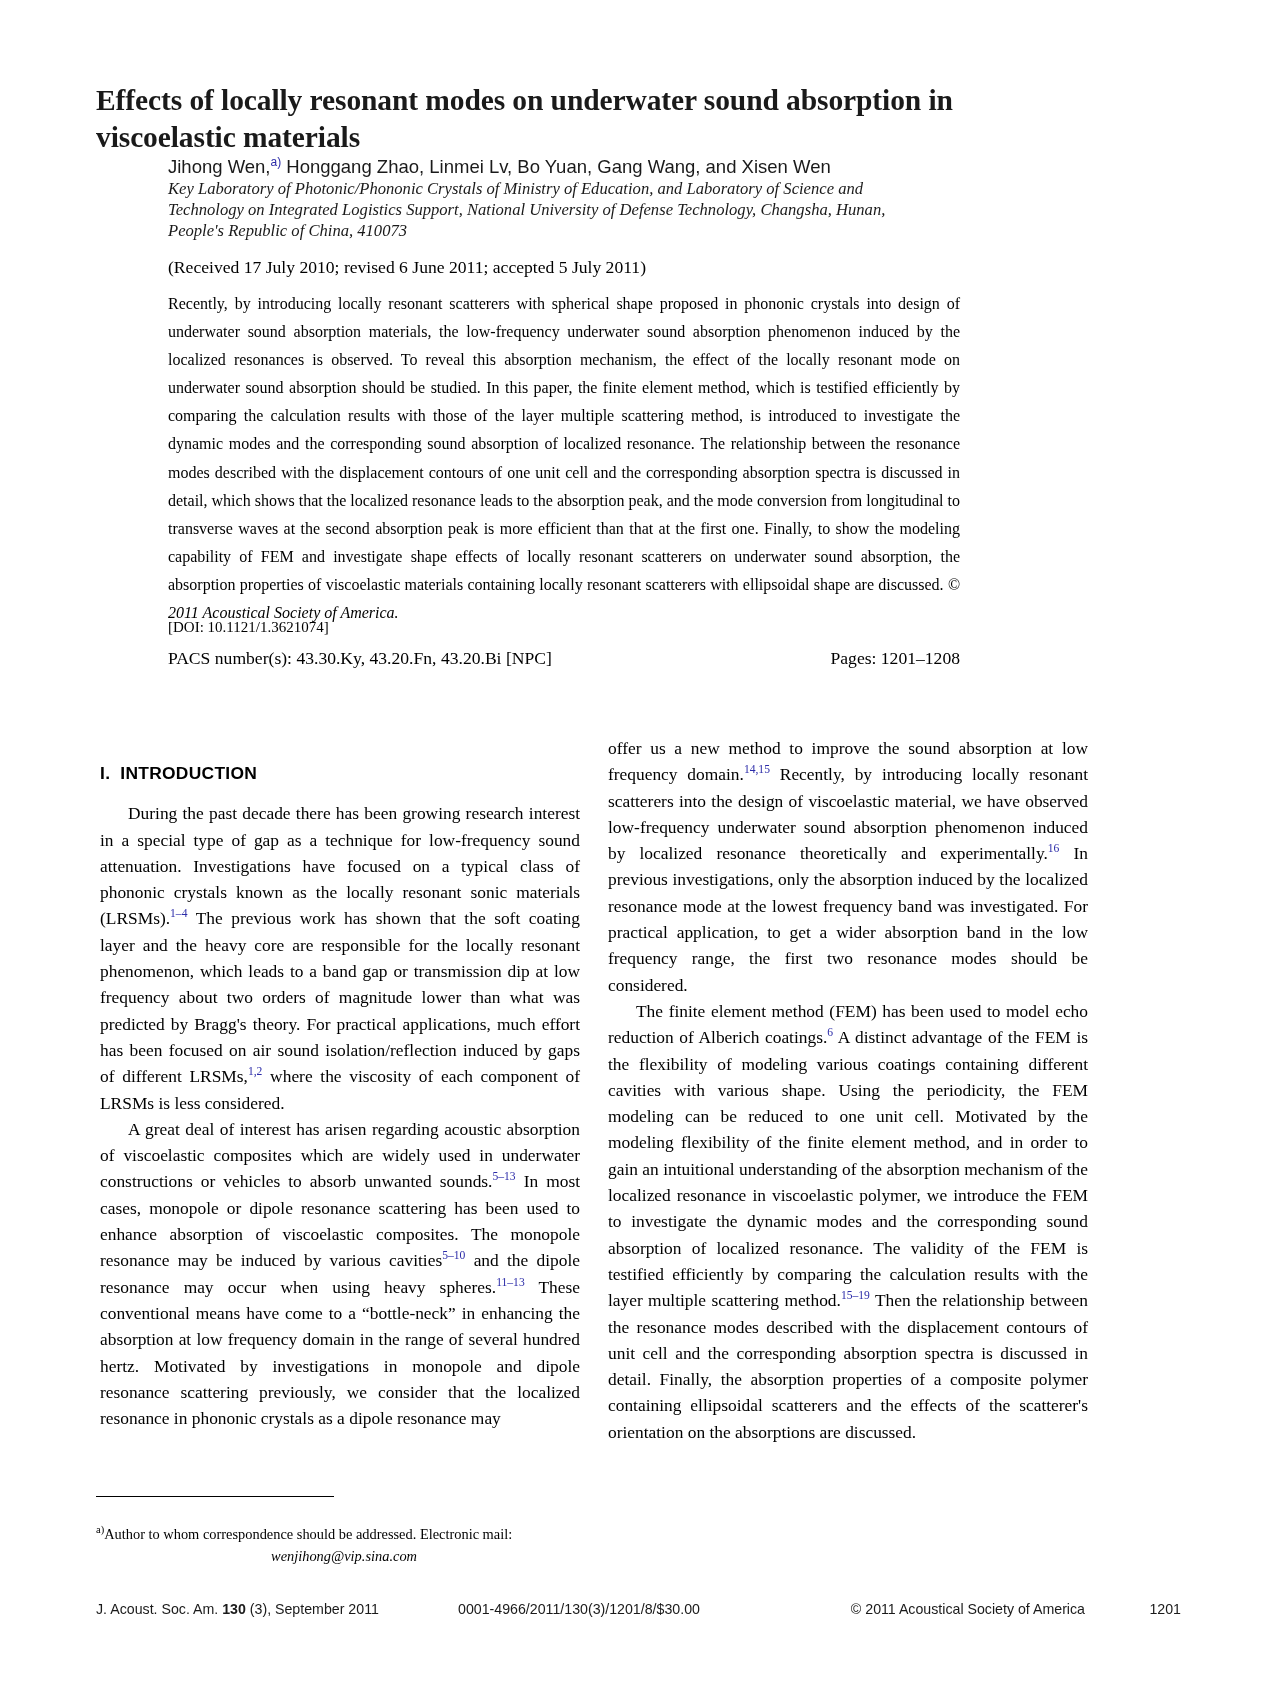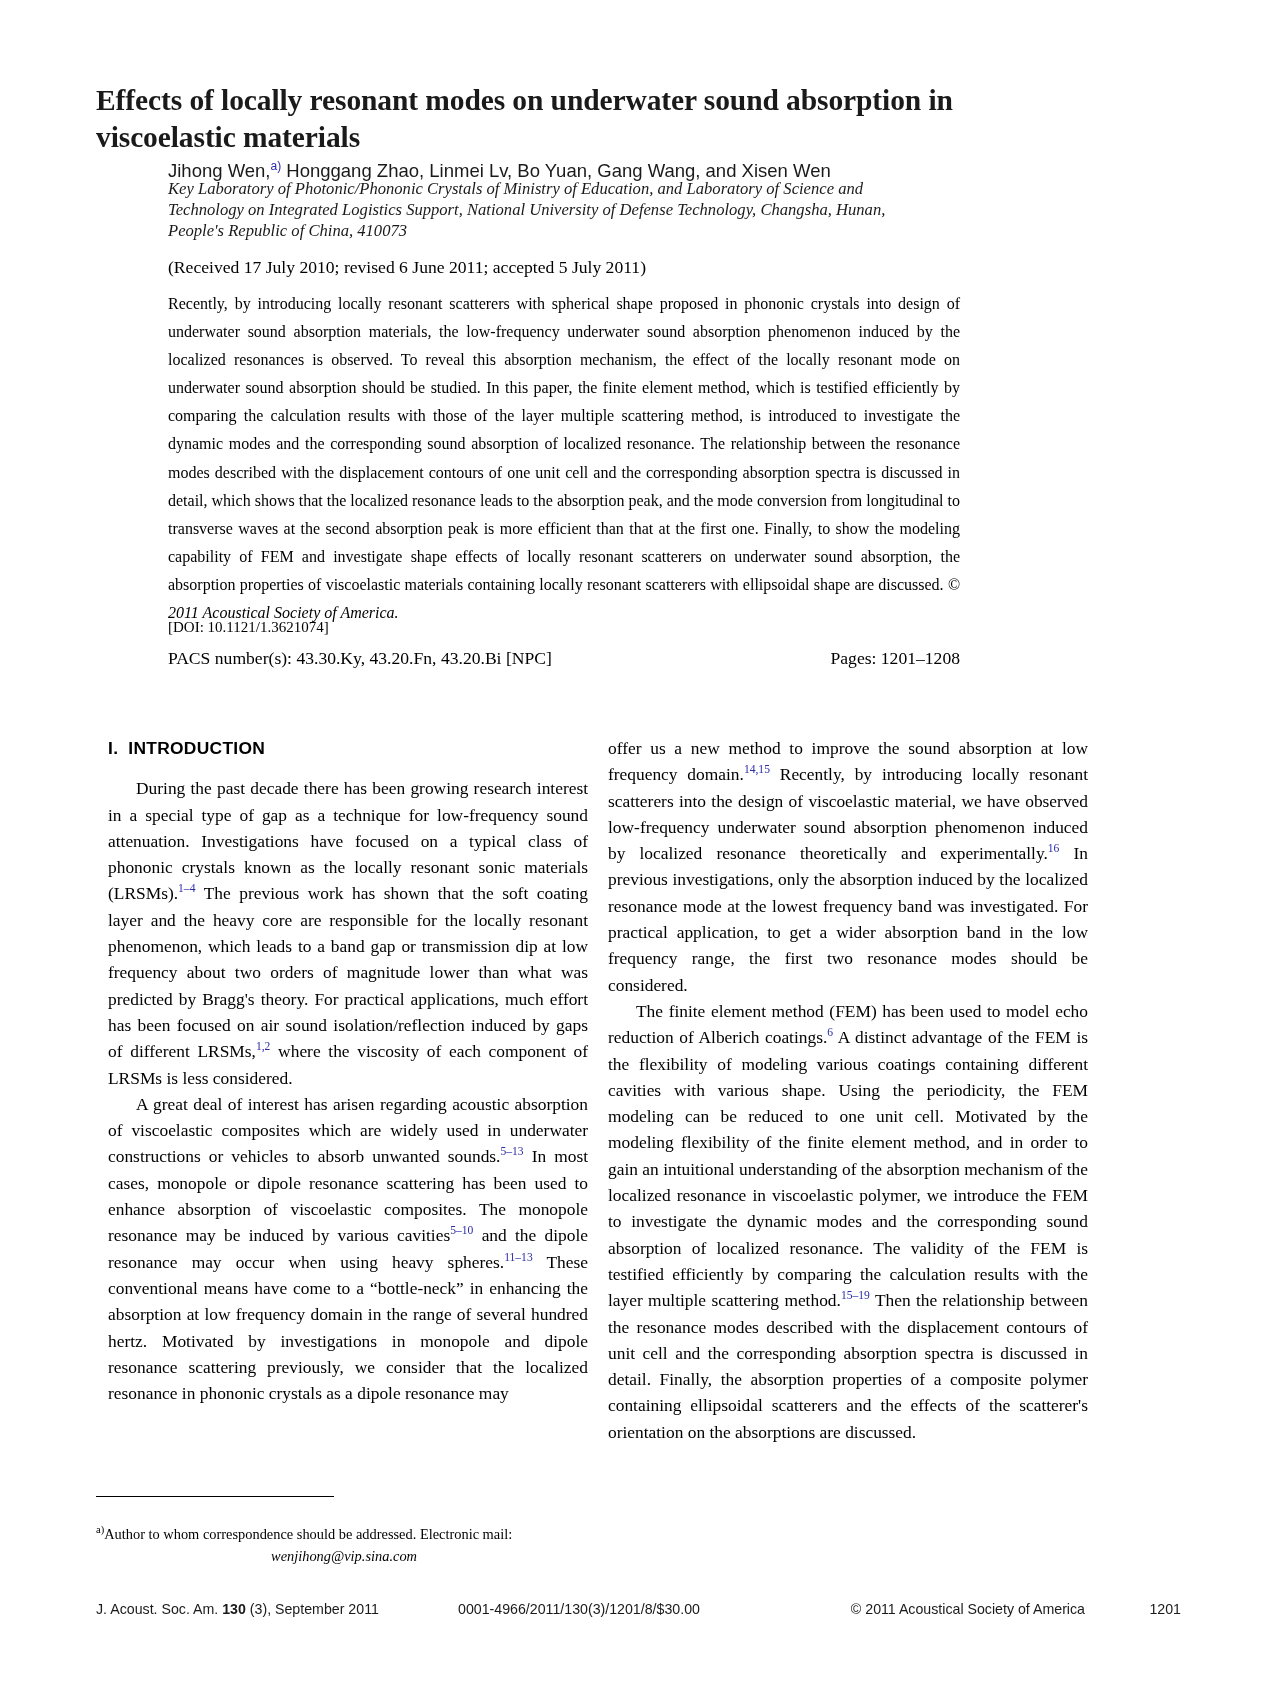--- a/index.html
+++ b/index.html
@@ -38,21 +38,21 @@
     color: #1a1a1a;
   }
 
   .authors {
     position: absolute;
     left: 168px;
     top: 152px;
     width: 820px;
     font-family: "Liberation Sans", "DejaVu Sans", sans-serif;
     font-size: 18.5px;
-    line-height: 28px;
+    line-height: 20px;
     color: #1a1a1a;
   }
   .authors sup.footref {
     color: #2b2ba8;
     font-size: 12px;
     vertical-align: super;
   }
 
   .affiliation {
     position: absolute;
@@ -112,21 +112,21 @@
   
   .col {
     position: absolute;
     top: 735px;
     width: 480px;
     font-size: 17.4px;
     line-height: 26.3px;
     text-align: justify;
     hyphens: none;
   }
-  .col-left { left: 108px; }
+  .col-left { left: 100px; margin-top: 25px; }
   .col-right { left: 608px; }
 
   .sec-head {
     font-family: "Liberation Sans", "DejaVu Sans", sans-serif;
     font-weight: bold;
     font-size: 17.4px;
     letter-spacing: 0.3px;
     margin: 0 0 14px 0;
     text-align: left;
   }

